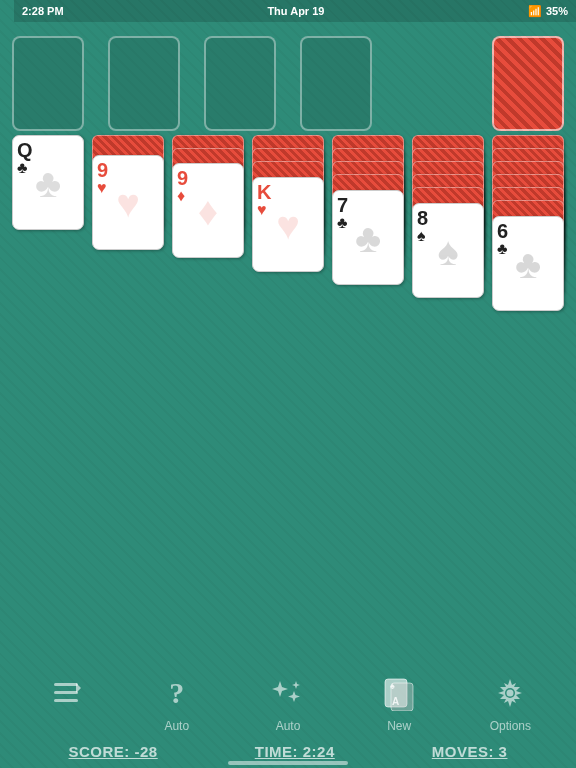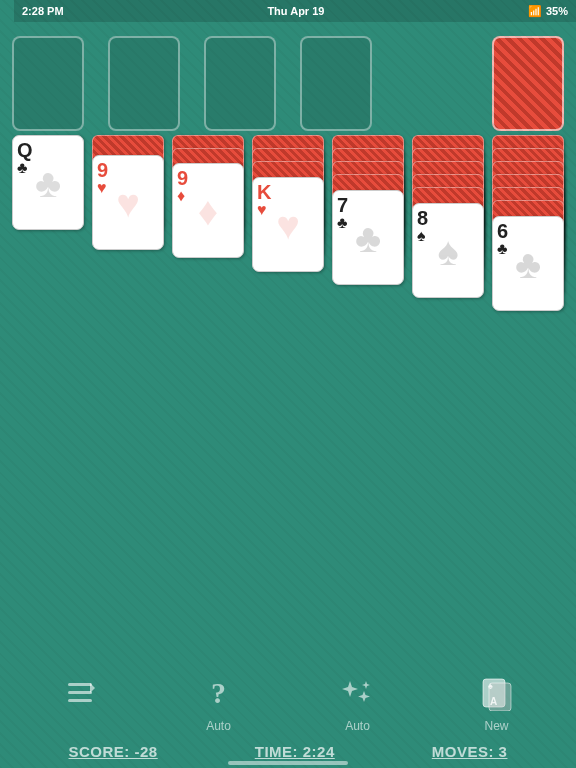--- a/index.html
+++ b/index.html
@@ -341,20 +341,31 @@
         <rect x="4" y="4" width="22" height="28" rx="3" fill="rgba(255,255,255,0.6)" stroke="rgba(255,255,255,0.6)" stroke-width="1"></rect>
         <rect x="10" y="8" width="22" height="28" rx="3" fill="rgba(200,200,200,0.4)" stroke="rgba(255,255,255,0.5)" stroke-width="1"></rect>
         <text x="11" y="30" font-size="10" fill="rgba(255,255,255,0.8)" font-weight="bold">A</text>
         <text x="9" y="14" font-size="9" fill="rgba(255,255,255,0.8)">♠</text>
       </svg>
     </div>
     <div class="toolbar-label">New</div>
   </div>
 
 
+  <div class="toolbar-item">
+    <div class="toolbar-icon">
+      <svg width="32" height="32" viewBox="0 0 32 32" fill="rgba(255,255,255,0.6)">
+        <circle cx="16" cy="16" r="4"></circle>
+        <path d="M16 2 L18 8 L22 6 L20 10 L26 10 L22 14 L28 16 L22 18 L26 22 L20 22 L22 26 L18 24 L16 30 L14 24 L10 26 L12 22 L6 22 L10 18 L4 16 L10 14 L6 10 L12 10 L10 6 L14 8 Z" fill-rule="evenodd"></path>
+        <circle cx="16" cy="16" r="5" fill="#2e8b78"></circle>
+        <circle cx="16" cy="16" r="3.5" fill="rgba(255,255,255,0.6)"></circle>
+      </svg>
+    </div>
+    <div class="toolbar-label">Options</div>
+  </div>
 
 </div>
 
 <div class="score-bar">
   <span class="score-item">SCORE: -28</span>
   <span class="score-item">TIME: 2:24</span>
   <span class="score-item">MOVES: 3</span>
 </div>
 
 <div class="home-indicator"></div>

